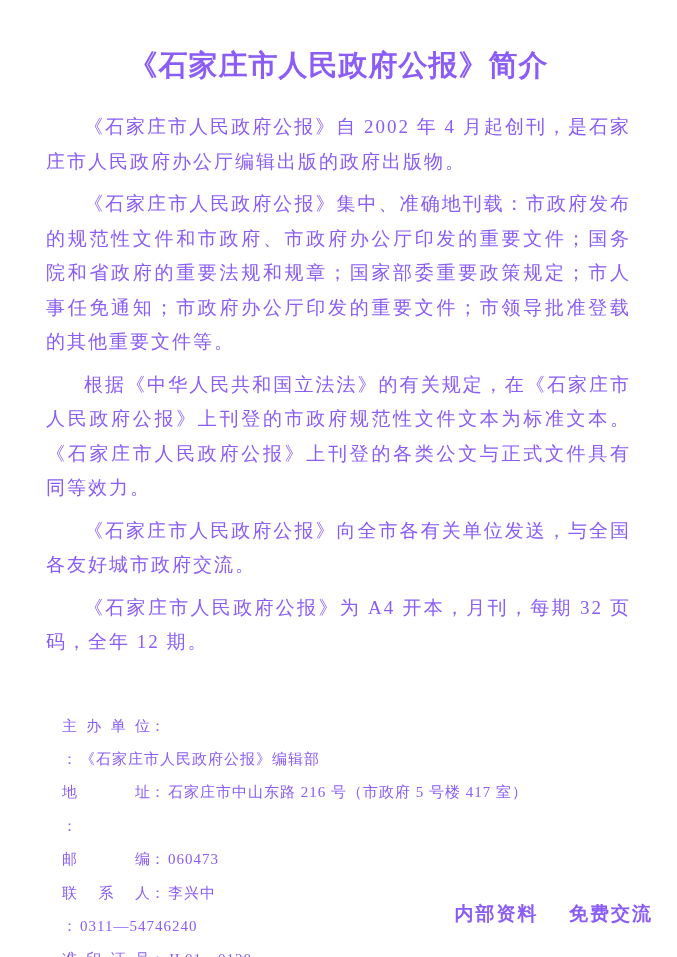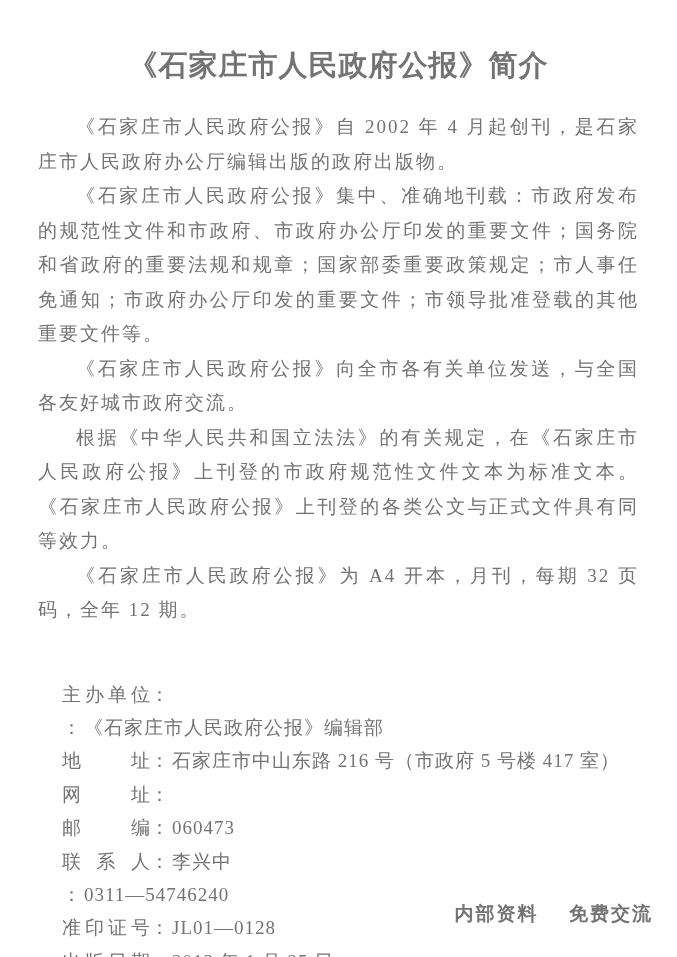--- a/index.html
+++ b/index.html
@@ -1,49 +1,49 @@
 <!DOCTYPE html>
 <html><head>
 <meta charset="utf-8">
 <style>
   html,body{margin:0;padding:0;background:#e8e8e8;}
   .page{
     position:relative;
     width:677px;height:957px;
     margin:0 auto;
     background:#ffffff;
-    color:#737373;
+    color:#8b5cf6;
     font-family:"Liberation Serif","DejaVu Serif",serif;
     box-sizing:border-box;
     padding:46px 38px 0 38px;
     overflow:hidden;
   }
   .doc-title{
     margin:0 0 24px 0;
     text-align:center;
     font-size:29px;
     font-weight:bold;
     letter-spacing:1px;
     white-space:nowrap;
   }
   .body-text p{
-    margin:0;
+    margin:8px;
     font-size:19px;
     line-height:34.5px;
     letter-spacing:2px;
     text-indent:2em;
     text-align:justify;
   }
   .info-list{
     margin:50px 0 0 24px;
   }
   .info-row{
     display:flex;
     align-items:baseline;
-    font-size:19px;
+    font-size:15px;
     line-height:33.4px;
     letter-spacing:1px;
     white-space:nowrap;
   }
   .info-label{
     display:inline-block;
     width:88px;
     text-align:justify;
     text-align-last:justify;
     letter-spacing:0;
@@ -64,41 +64,40 @@
 </head>
 <body>
 
 <div class="page">
 
   <h1 class="doc-title">《石家庄市人民政府公报》简介</h1>
 
   <div class="body-text">
     <p>《石家庄市人民政府公报》自 2002 年 4 月起创刊，是石家庄市人民政府办公厅编辑出版的政府出版物。</p>
     <p>《石家庄市人民政府公报》集中、准确地刊载：市政府发布的规范性文件和市政府、市政府办公厅印发的重要文件；国务院和省政府的重要法规和规章；国家部委重要政策规定；市人事任免通知；市政府办公厅印发的重要文件；市领导批准登载的其他重要文件等。</p>
+    <p>根据《中华人民共和国立法法》的有关规定，在《石家庄市人民政府公报》上刊登的市政府规范性文件文本为标准文本。《石家庄市人民政府公报》上刊登的各类公文与正式文件具有同等效力。</p>
     <p>《石家庄市人民政府公报》向全市各有关单位发送，与全国各友好城市政府交流。</p>
-    <p>根据《中华人民共和国立法法》的有关规定，在《石家庄市人民政府公报》上刊登的市政府规范性文件文本为标准文本。《石家庄市人民政府公报》上刊登的各类公文与正式文件具有同等效力。</p>
     <p>《石家庄市人民政府公报》为 A4 开本，月刊，每期 32 页码，全年 12 期。</p>
   </div>
 
   <div class="info-list">
     <div class="info-row">
       <span class="info-label">主办单位</span>
         <span class="info-colon">：</span>
     </div>
     <div class="info-row">
         <span class="info-colon">：</span>
         <span class="info-value">《石家庄市人民政府公报》编辑部</span>
     </div>
     <div class="info-row">
       <span class="info-label">地址</span>
         <span class="info-colon">：</span>
         <span class="info-value">石家庄市中山东路 216 号（市政府 5 号楼 417 室）</span>
     </div>
     <div class="info-row">
-      <span class="info-label">网址</span>
         <span class="info-colon">：</span>
     </div>
     <div class="info-row">
       <span class="info-label">邮编</span>
         <span class="info-colon">：</span>
         <span class="info-value">060473</span>
     </div>
     <div class="info-row">
       <span class="info-label">联系人</span>
         <span class="info-colon">：</span>

